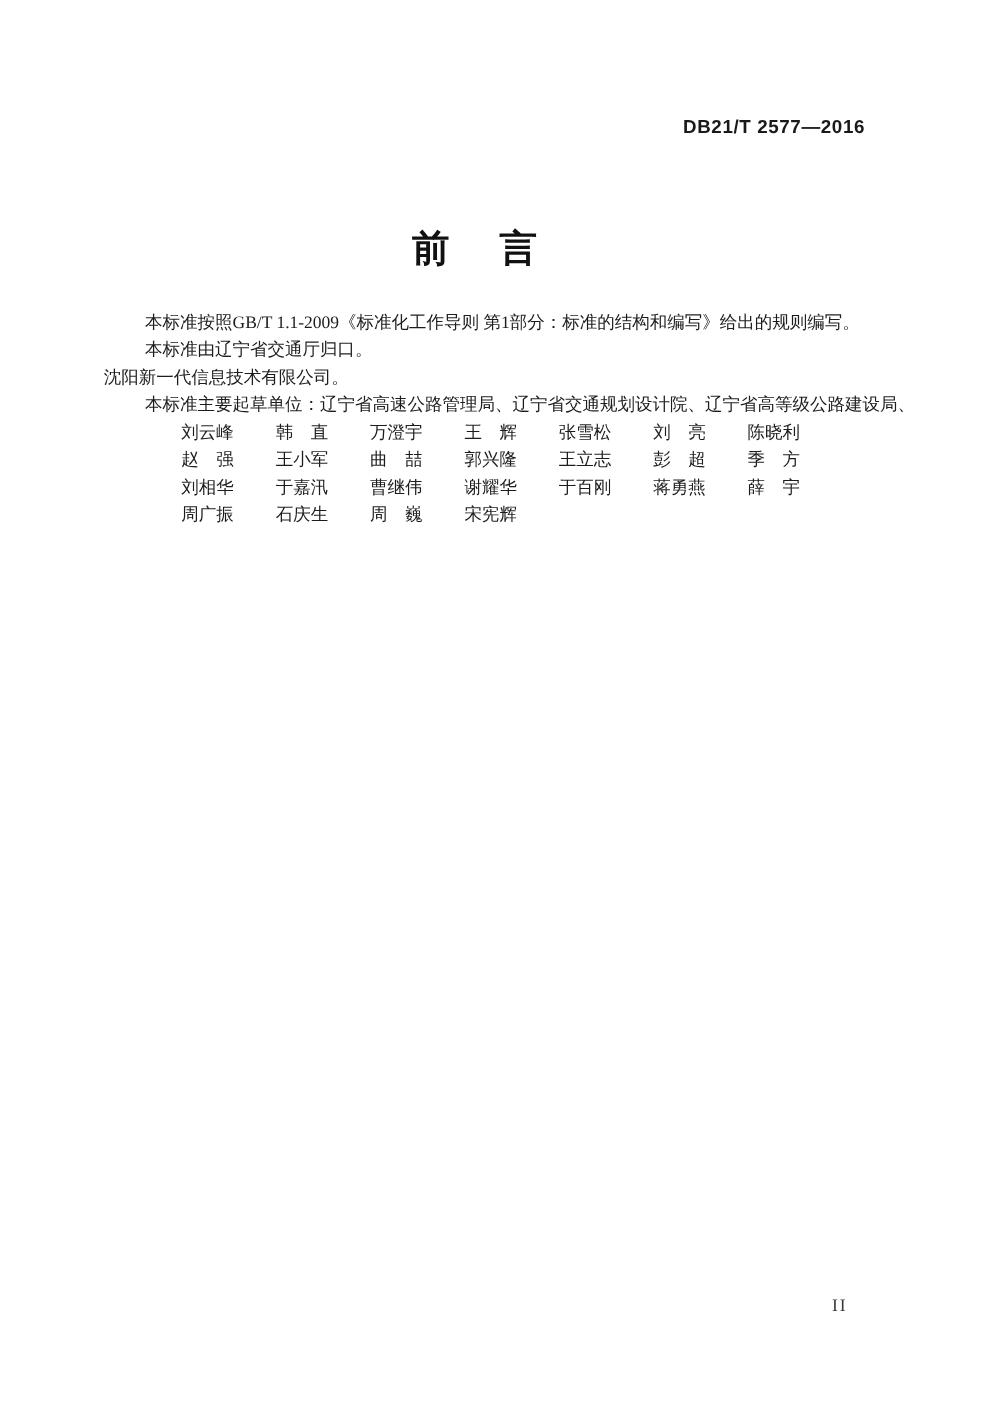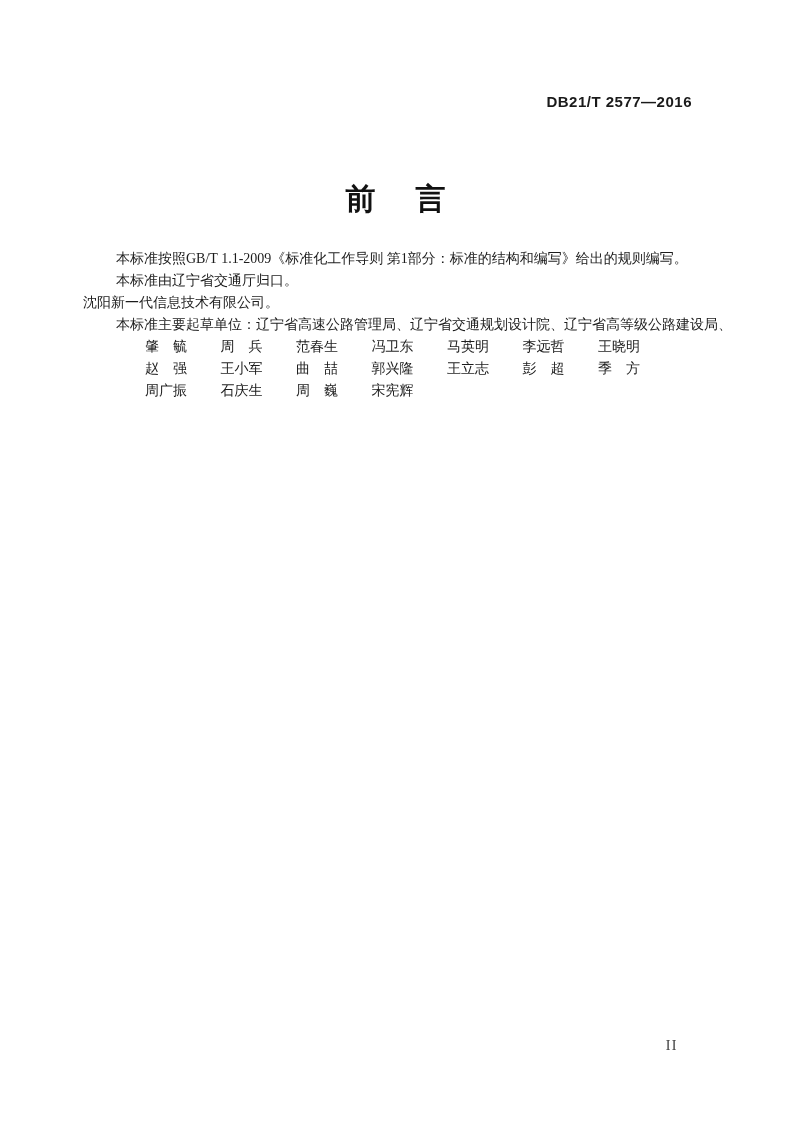--- a/index.html
+++ b/index.html
@@ -30,21 +30,20 @@
     position: absolute;
     top: 179px;
     left: 0;
     width: 100%;
     text-align: center;
     font-family: "Liberation Sans", "DejaVu Sans", sans-serif;
     font-weight: 700;
     font-size: 30px;
     letter-spacing: 5px;
     color: #111;
-    padding-left: 16px;
   }
   .body-block {
     position: absolute;
     left: 83px;
     top: 248px;
     width: 670px;
     font-size: 14px;
     line-height: 22px;
   }
   .line {
@@ -84,36 +83,45 @@
   <div class="title">前　言</div>
 
   <div class="body-block">
     <div class="line indent">本标准按照GB/T 1.1-2009《标准化工作导则 第1部分：标准的结构和编写》给出的规则编写。</div>
     <div class="line indent">本标准由辽宁省交通厅归口。</div>
     <div class="line">沈阳新一代信息技术有限公司。</div>
     <div class="line indent">本标准主要起草单位：辽宁省高速公路管理局、辽宁省交通规划设计院、辽宁省高等级公路建设局、</div>
 
     <div class="names-block">
         <div class="name-row">
-          <span class="name">肇　毓</span>
-          <span class="name">周　兵</span>
-          <span class="name">范春生</span>
-          <span class="name">冯卫东</span>
-          <span class="name">马英明</span>
-          <span class="name">李远哲</span>
-          <span class="name">王晓明</span>
+          <span class="name">刘云峰</span>
+          <span class="name">韩　直</span>
+          <span class="name">万澄宇</span>
+          <span class="name">王　辉</span>
+          <span class="name">张雪松</span>
+          <span class="name">刘　亮</span>
+          <span class="name">陈晓利</span>
         </div>
         <div class="name-row">
           <span class="name">赵　强</span>
           <span class="name">王小军</span>
           <span class="name">曲　喆</span>
           <span class="name">郭兴隆</span>
           <span class="name">王立志</span>
           <span class="name">彭　超</span>
           <span class="name">季　方</span>
+        </div>
+        <div class="name-row">
+          <span class="name">刘相华</span>
+          <span class="name">于嘉汛</span>
+          <span class="name">曹继伟</span>
+          <span class="name">谢耀华</span>
+          <span class="name">于百刚</span>
+          <span class="name">蒋勇燕</span>
+          <span class="name">薛　宇</span>
         </div>
         <div class="name-row">
           <span class="name">周广振</span>
           <span class="name">石庆生</span>
           <span class="name">周　巍</span>
           <span class="name">宋宪辉</span>
         </div>
       </div>
   </div>
 

